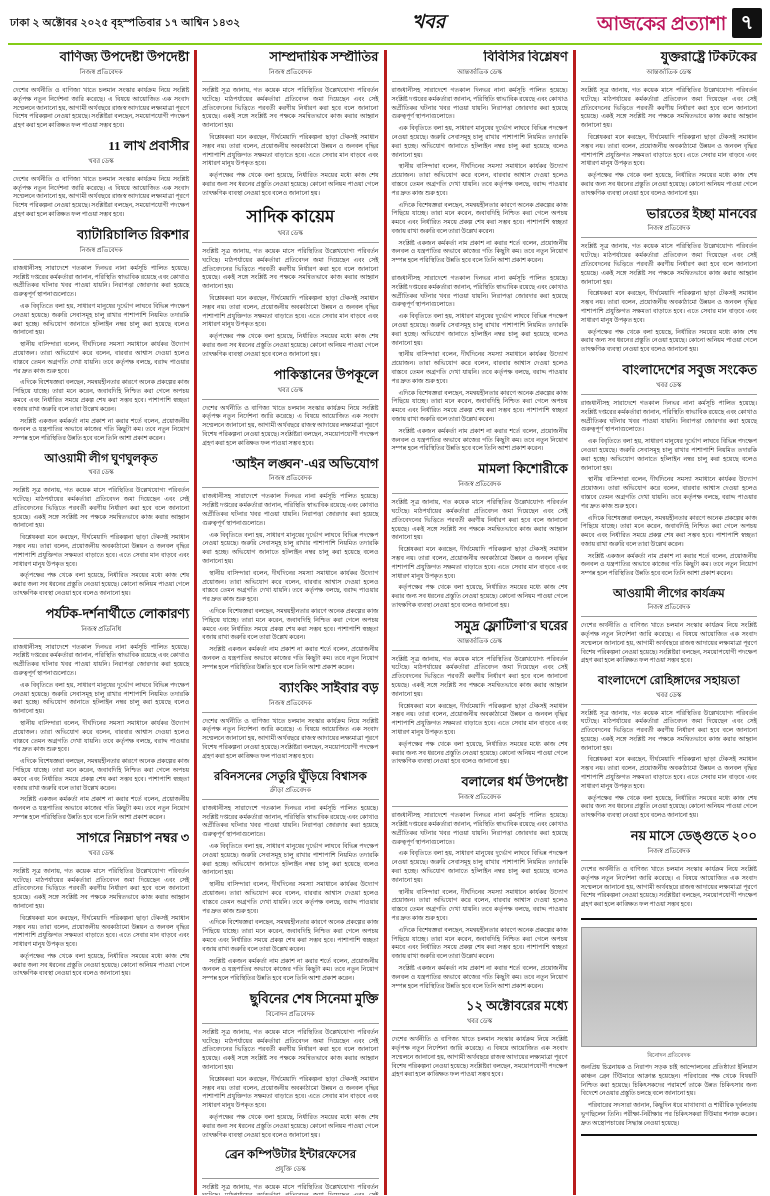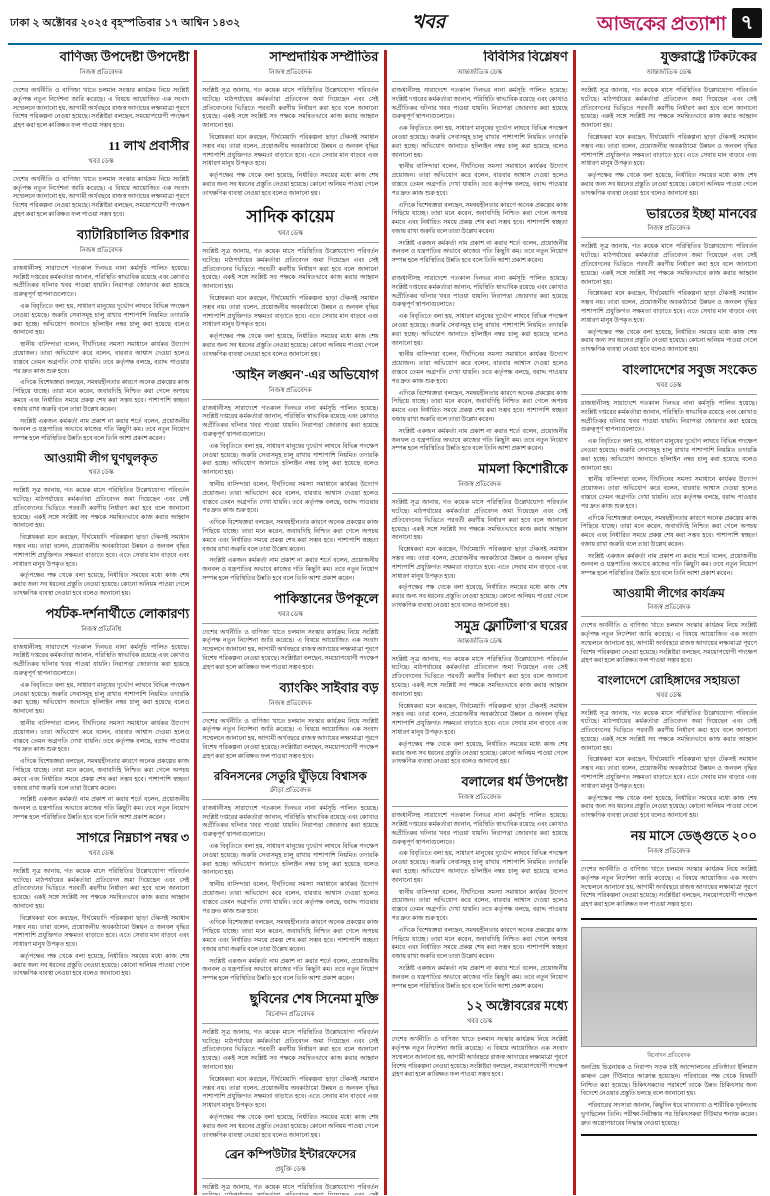--- a/index.html
+++ b/index.html
@@ -11,21 +11,21 @@
   }
   .page{
     width:770px;height:1196px;
     box-sizing:border-box;
     padding:6px 8px 4px 8px;
     position:relative;
   }
   
   .masthead{
     display:flex;align-items:stretch;
-    border-bottom:2px solid #0369a1;
+    border-bottom:2px solid #84cc16;
     padding-bottom:3px;
     height:34px;
   }
   .mast-left{
     flex:0 0 300px;
     display:flex;align-items:center;
     font-size:10.5px;
     font-weight:bold;
     letter-spacing:.2px;
     padding-left:2px;
@@ -219,38 +219,38 @@
           <div class="byline">খবর ডেস্ক</div>
           <hr class="rule">
           <div class="body">
             <p>সংশ্লিষ্ট সূত্র জানায়, গত কয়েক মাসে পরিস্থিতির উল্লেখযোগ্য পরিবর্তন ঘটেছে। মাঠপর্যায়ের কর্মকর্তারা প্রতিবেদন জমা দিয়েছেন এবং সেই প্রতিবেদনের ভিত্তিতে পরবর্তী করণীয় নির্ধারণ করা হবে বলে জানানো হয়েছে। একই সঙ্গে সংশ্লিষ্ট সব পক্ষকে সমন্বিতভাবে কাজ করার আহ্বান জানানো হয়।</p>
             <p>বিশ্লেষকরা মনে করছেন, দীর্ঘমেয়াদি পরিকল্পনা ছাড়া টেকসই সমাধান সম্ভব নয়। তারা বলেন, প্রয়োজনীয় অবকাঠামো উন্নয়ন ও জনবল বৃদ্ধির পাশাপাশি প্রযুক্তিগত সক্ষমতা বাড়াতে হবে। এতে সেবার মান বাড়বে এবং সাধারণ মানুষ উপকৃত হবে।</p>
             <p>কর্তৃপক্ষের পক্ষ থেকে বলা হয়েছে, নির্ধারিত সময়ের মধ্যে কাজ শেষ করার জন্য সব ধরনের প্রস্তুতি নেওয়া হয়েছে। কোনো অনিয়ম পাওয়া গেলে তাৎক্ষণিক ব্যবস্থা নেওয়া হবে বলেও জানানো হয়।</p>
           </div>
         </div>
 
       <div class="art">
+          <div class="hl m">পাকিস্তানের উপকূলে</div>
+          <div class="byline">খবর ডেস্ক</div>
+          <hr class="rule">
+          <div class="body">
+            <p>দেশের অর্থনীতি ও বাণিজ্য খাতে চলমান সংস্কার কার্যক্রম নিয়ে সংশ্লিষ্ট কর্তৃপক্ষ নতুন নির্দেশনা জারি করেছে। এ বিষয়ে আয়োজিত এক সংবাদ সম্মেলনে জানানো হয়, আগামী অর্থবছরে রাজস্ব আদায়ের লক্ষ্যমাত্রা পূরণে বিশেষ পরিকল্পনা নেওয়া হয়েছে। সংশ্লিষ্টরা বলছেন, সময়োপযোগী পদক্ষেপ গ্রহণ করা হলে কাঙ্ক্ষিত ফল পাওয়া সম্ভব হবে।</p>
+          </div>
+        </div>
+
+      <div class="art">
           <div class="hl m">'আইন লঙ্ঘন'-এর অভিযোগ</div>
           <div class="byline">নিজস্ব প্রতিবেদক</div>
           <hr class="rule">
           <div class="body">
             <p>রাজধানীসহ সারাদেশে গতকাল দিনভর নানা কর্মসূচি পালিত হয়েছে। সংশ্লিষ্ট দপ্তরের কর্মকর্তারা জানান, পরিস্থিতি স্বাভাবিক রয়েছে এবং কোথাও অপ্রীতিকর ঘটনার খবর পাওয়া যায়নি। নিরাপত্তা জোরদার করা হয়েছে গুরুত্বপূর্ণ স্থাপনাগুলোতে।</p>
             <p>এক বিবৃতিতে বলা হয়, সাধারণ মানুষের দুর্ভোগ লাঘবে বিভিন্ন পদক্ষেপ নেওয়া হয়েছে। জরুরি সেবাসমূহ চালু রাখার পাশাপাশি নিয়মিত তদারকি করা হচ্ছে। অভিযোগ জানাতে হটলাইন নম্বর চালু করা হয়েছে বলেও জানানো হয়।</p>
             <p>স্থানীয় বাসিন্দারা বলেন, দীর্ঘদিনের সমস্যা সমাধানে কার্যকর উদ্যোগ প্রয়োজন। তারা অভিযোগ করে বলেন, বারবার আশ্বাস দেওয়া হলেও বাস্তবে তেমন অগ্রগতি দেখা যায়নি। তবে কর্তৃপক্ষ বলছে, বরাদ্দ পাওয়ার পর দ্রুত কাজ শুরু হবে।</p>
             <p>এদিকে বিশেষজ্ঞরা বলছেন, সমন্বয়হীনতার কারণে অনেক প্রকল্পের কাজ পিছিয়ে যাচ্ছে। তারা মনে করেন, জবাবদিহি নিশ্চিত করা গেলে অপচয় কমবে এবং নির্ধারিত সময়ে প্রকল্প শেষ করা সম্ভব হবে। পাশাপাশি স্বচ্ছতা বজায় রাখা জরুরি বলে তারা উল্লেখ করেন।</p>
             <p>সংশ্লিষ্ট একজন কর্মকর্তা নাম প্রকাশ না করার শর্তে বলেন, প্রয়োজনীয় জনবল ও যন্ত্রপাতির অভাবে কাজের গতি কিছুটা কম। তবে নতুন নিয়োগ সম্পন্ন হলে পরিস্থিতির উন্নতি হবে বলে তিনি আশা প্রকাশ করেন।</p>
-          </div>
-        </div>
-
-      <div class="art">
-          <div class="hl m">পাকিস্তানের উপকূলে</div>
-          <div class="byline">খবর ডেস্ক</div>
-          <hr class="rule">
-          <div class="body">
-            <p>দেশের অর্থনীতি ও বাণিজ্য খাতে চলমান সংস্কার কার্যক্রম নিয়ে সংশ্লিষ্ট কর্তৃপক্ষ নতুন নির্দেশনা জারি করেছে। এ বিষয়ে আয়োজিত এক সংবাদ সম্মেলনে জানানো হয়, আগামী অর্থবছরে রাজস্ব আদায়ের লক্ষ্যমাত্রা পূরণে বিশেষ পরিকল্পনা নেওয়া হয়েছে। সংশ্লিষ্টরা বলছেন, সময়োপযোগী পদক্ষেপ গ্রহণ করা হলে কাঙ্ক্ষিত ফল পাওয়া সম্ভব হবে।</p>
           </div>
         </div>
 
       <div class="art">
           <div class="hl m">ব্যাংকিং সাইবার বড়</div>
           <div class="byline">নিজস্ব প্রতিবেদক</div>
           <hr class="rule">
           <div class="body">
             <p>দেশের অর্থনীতি ও বাণিজ্য খাতে চলমান সংস্কার কার্যক্রম নিয়ে সংশ্লিষ্ট কর্তৃপক্ষ নতুন নির্দেশনা জারি করেছে। এ বিষয়ে আয়োজিত এক সংবাদ সম্মেলনে জানানো হয়, আগামী অর্থবছরে রাজস্ব আদায়ের লক্ষ্যমাত্রা পূরণে বিশেষ পরিকল্পনা নেওয়া হয়েছে। সংশ্লিষ্টরা বলছেন, সময়োপযোগী পদক্ষেপ গ্রহণ করা হলে কাঙ্ক্ষিত ফল পাওয়া সম্ভব হবে।</p>
           </div>

